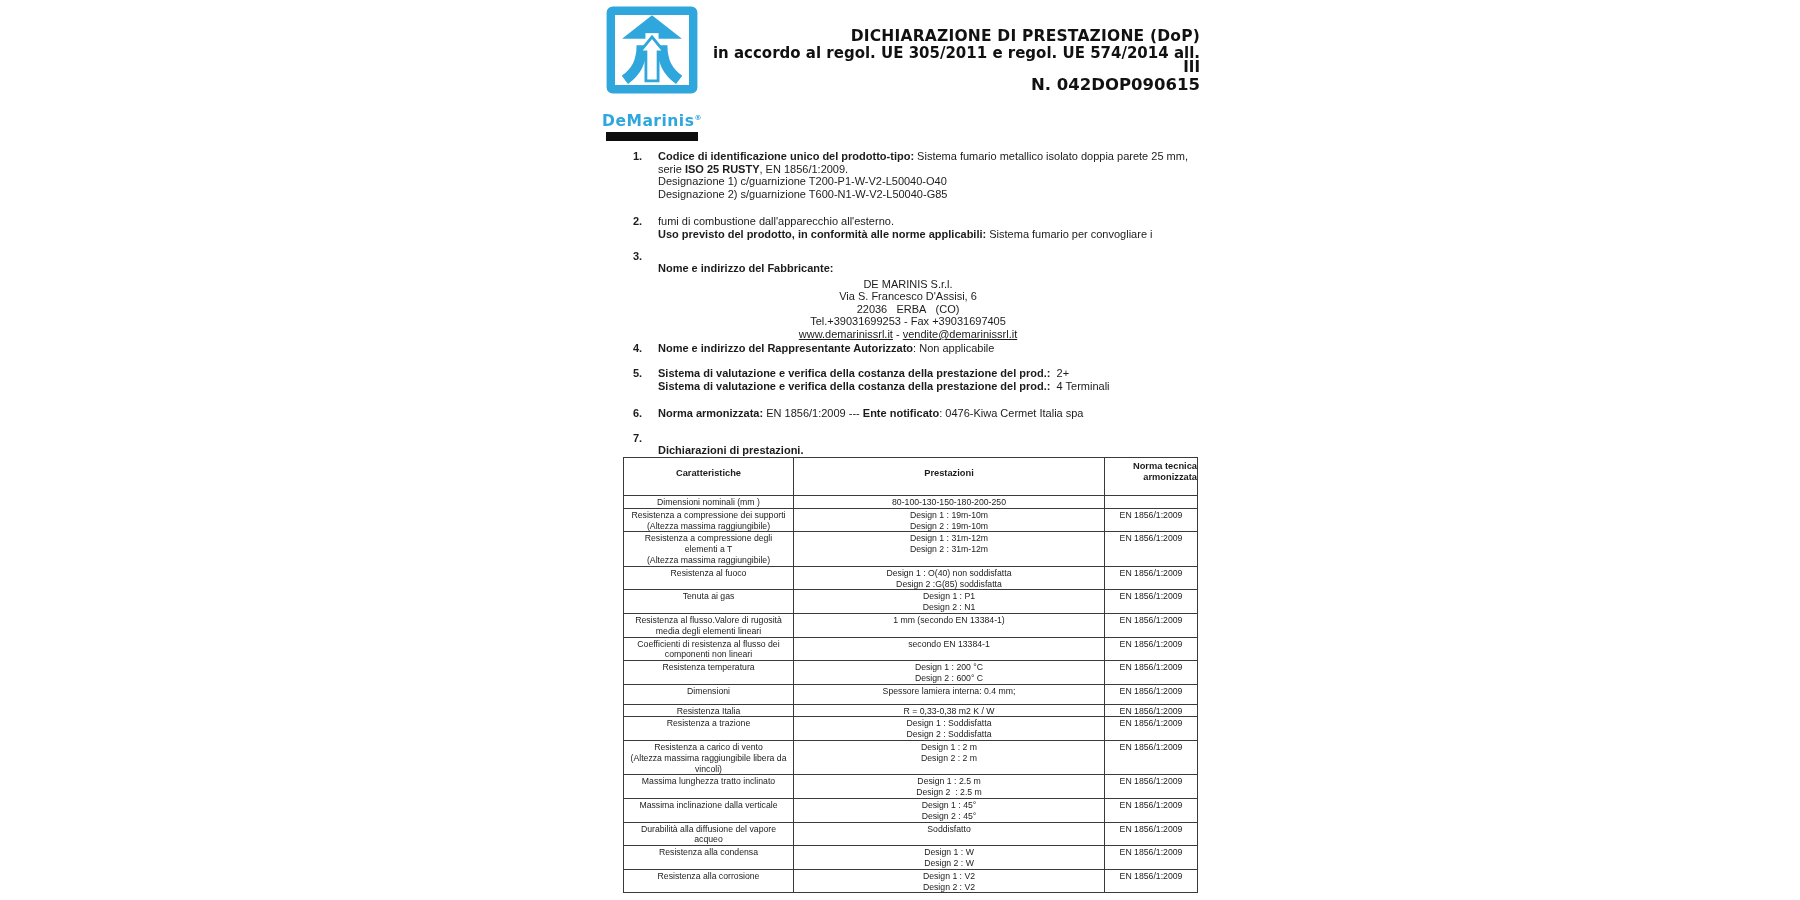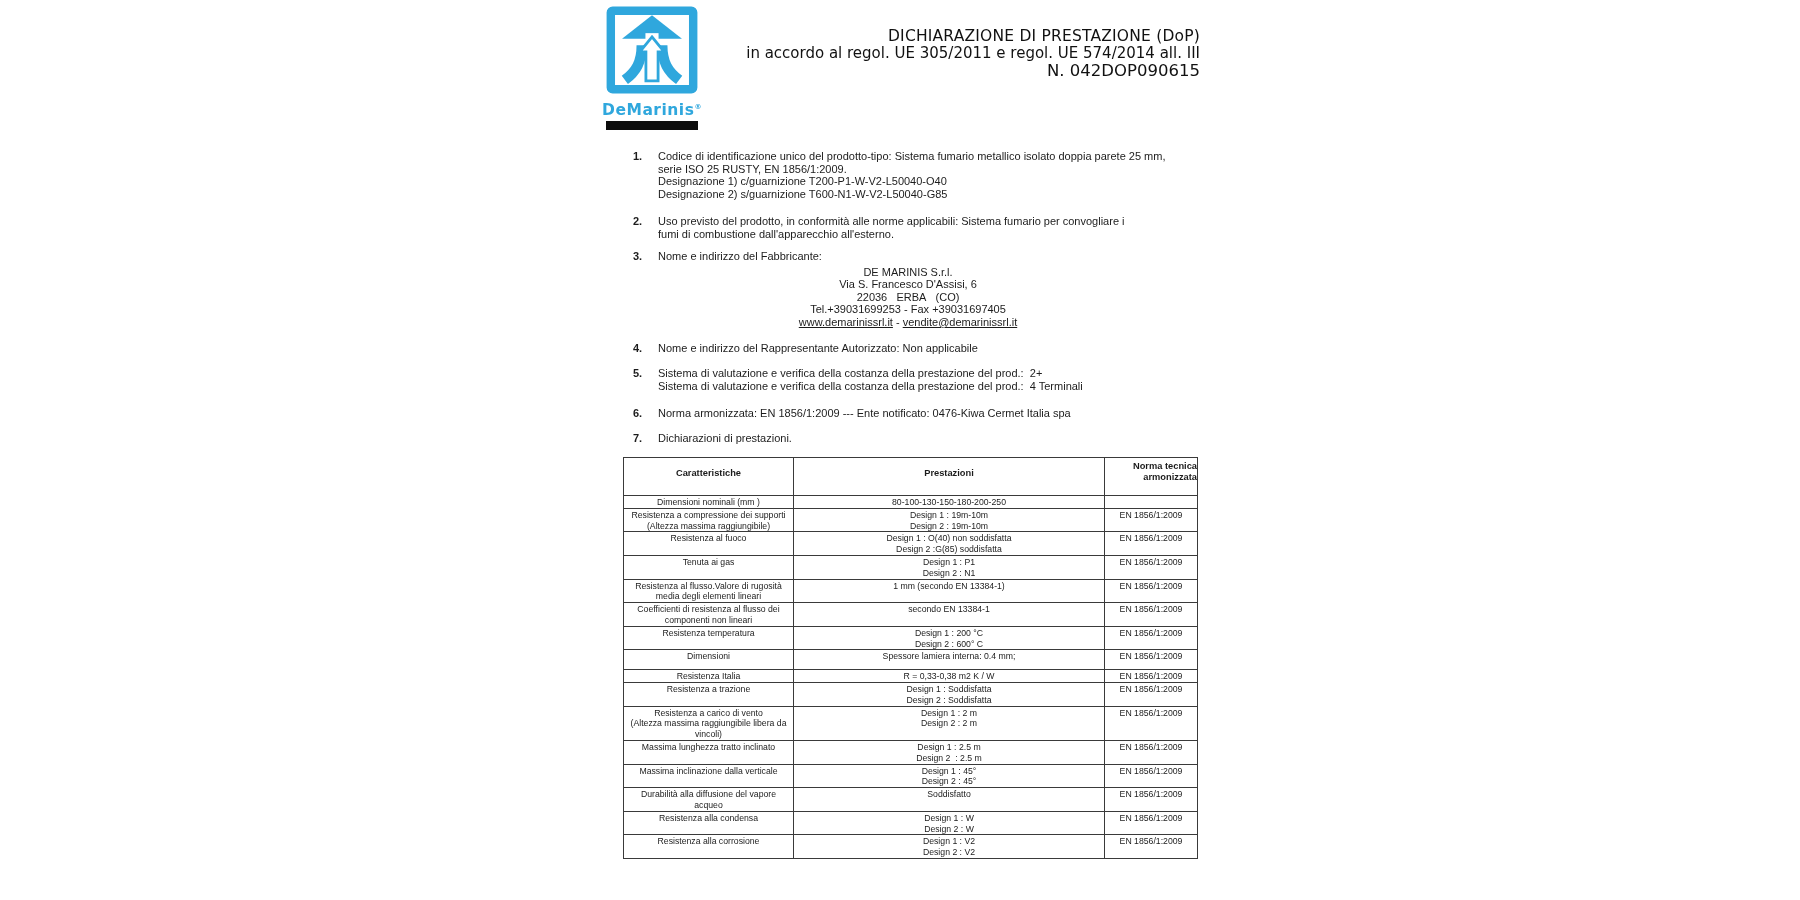--- a/index.html
+++ b/index.html
@@ -4,36 +4,36 @@
 <title>DoP</title>
 <style>
   * { box-sizing: border-box; margin: 0; padding: 0; }
   html,body { width: 1800px; height: 900px; background: #ffffff; overflow: hidden; }
   body { font-family: "Liberation Sans", sans-serif; color: #1c1c1c; }
   .canvas { position: absolute; left: 0; top: 0; width: 1800px; height: 900px; background: #fff; }
 
   
   .logo { position: absolute; left: 602px; top: 6px; width: 100px; text-align: center; }
   .logo .brand { color: #2fa7dd; font-family: "DejaVu Sans", sans-serif; font-weight: bold;
-                 font-size: 15.5px; letter-spacing: .5px; line-height: 17px; margin-top: 1px; }
+                 font-size: 15.5px; letter-spacing: .5px; line-height: 17px; margin-top: 12px; }
   .logo .brand .reg { font-size: 7px; vertical-align: super; }
   .logo .bar { width: 92px; height: 9px; background: #0d0d0d; margin: 2px auto 0; }
 
   
   .title-block { position: absolute; top: 27px; left: 700px; right: 600px; text-align: right;
-                 font-family: "DejaVu Sans", sans-serif; font-weight: normal; color: #111; }
+                 font-family: "DejaVu Sans", sans-serif; font-weight: bold; color: #111; }
   .title-block .t1 { font-size: 15.5px; line-height: 19px; letter-spacing: .2px; }
   .title-block .t2 { font-size: 15px;  line-height: 14px; }
   .title-block .t3 { font-size: 16.5px; line-height: 19px; margin-top: 1px; }
 
   
   .item { position: absolute; left: 633px; width: 560px; font-size: 11px; line-height: 12.6px; }
   .item .num { position: absolute; left: 0; top: 0; font-weight: bold; }
   .item .content { margin-left: 25px; width: 530px; }
-  .b { font-weight: normal; }
+  .b { font-weight: bold; margin-top: 12px; }
   .addr { text-align: center; width: 500px; margin-top: 3px; }
   .addr a { color: #1c1c1c; text-decoration: underline; }
   #item1 { top: 150px; } #item2 { top: 215px; } #item3 { top: 250px; }
   #item4 { top: 342px; } #item5 { top: 367px; } #item6 { top: 407px; } #item7 { top: 432px; }
 
   
   table.dop { position: absolute; left: 623px; top: 457px; width: 574px;
               border-collapse: collapse; table-layout: fixed; }
   table.dop col.c1 { width: 170px; } table.dop col.c2 { width: 311px; } table.dop col.c3 { width: 93px; }
   table.dop th, table.dop td { border: 1px solid #3a3a3a; vertical-align: top;
@@ -73,22 +73,22 @@
       <div><span class="b">Codice di identificazione unico del prodotto-tipo:</span><span> Sistema fumario metallico isolato doppia parete 25 mm,</span></div>
       <div><span>serie </span><span class="b">ISO 25 RUSTY</span><span>, EN 1856/1:2009.</span></div>
       <div>Designazione 1) c/guarnizione T200-P1-W-V2-L50040-O40</div>
       <div>Designazione 2) s/guarnizione T600-N1-W-V2-L50040-G85</div>
     </div>
   </div>
 
   <div class="item" id="item2">
     <span class="num">2.</span>
     <div class="content">
+      <div>fumi di combustione dall'apparecchio all'esterno.</div>
       <div><span class="b">Uso previsto del prodotto, in conformità alle norme applicabili:</span><span> Sistema fumario per convogliare i</span></div>
-      <div>fumi di combustione dall'apparecchio all'esterno.</div>
     </div>
   </div>
 
   <div class="item" id="item3">
     <span class="num">3.</span>
     <div class="content">
       <div class="b">Nome e indirizzo del Fabbricante:</div>
       <div class="addr">
         <div>
             <div>DE MARINIS S.r.l.</div>
@@ -151,20 +151,28 @@
           <td></td>
         </tr>
         <tr>
           <td>Resistenza a compressione dei supporti
 (Altezza massima raggiungibile)</td>
           <td>Design 1 : 19m-10m
 Design 2 : 19m-10m</td>
           <td>EN 1856/1:2009</td>
         </tr>
         <tr>
+          <td>Resistenza a compressione degli
+elementi a T
+(Altezza massima raggiungibile)</td>
+          <td>Design 1 : 31m-12m
+Design 2 : 31m-12m</td>
+          <td>EN 1856/1:2009</td>
+        </tr>
+        <tr>
           <td>Resistenza al fuoco</td>
           <td>Design 1 : O(40) non soddisfatta
 Design 2 :G(85) soddisfatta</td>
           <td>EN 1856/1:2009</td>
         </tr>
         <tr>
           <td>Tenuta ai gas</td>
           <td>Design 1 : P1
 Design 2 : N1</td>
           <td>EN 1856/1:2009</td>

